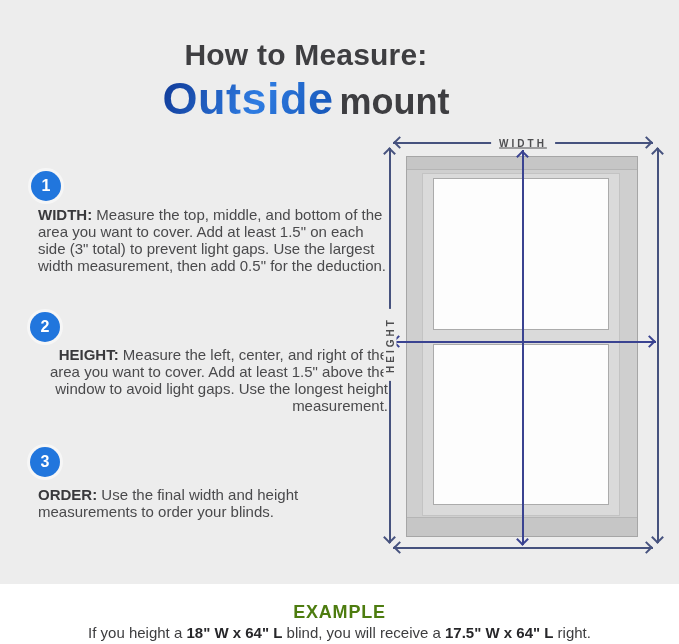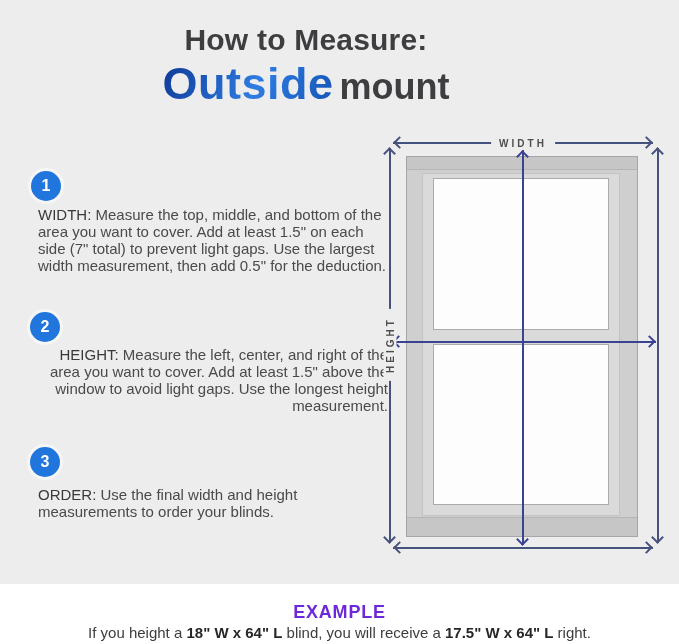--- a/index.html
+++ b/index.html
@@ -7,41 +7,41 @@
   body { background:#d8d8d8; font-family:"Liberation Sans","DejaVu Sans",sans-serif; }
   .canvas {
     position:relative; width:679px; height:644px; overflow:hidden;
     background:#ededed;
   }
 
   
   .white-band { position:absolute; left:0; top:584px; width:679px; height:60px; background:#ffffff; }
 
   
-  .title-block { position:absolute; left:0; top:23px; width:612px; text-align:center; }
+  .title-block { position:absolute; left:0; top:38px; width:612px; text-align:center; }
   .title-line1 { font-size:30px; font-weight:600; color:#3e3e41; letter-spacing:.2px; }
   .title-line2 { display:flex; justify-content:center; align-items:baseline; gap:6px; margin-top:1px; }
   .outside { font-size:45px; font-weight:700; color:#1e5fce; letter-spacing:.5px; }
   @supports (-webkit-background-clip: text) {
     .outside {
       background:linear-gradient(115deg,#123e9c 5%,#2e7ce2 55%,#1553b4 100%);
       -webkit-background-clip:text; -webkit-text-fill-color:transparent;
     }
   }
   .mount { font-size:36px; font-weight:600; color:#3e3e41; }
 
   
   .step-badge {
     position:absolute; width:30px; height:30px; border-radius:50%;
     background:#2176dd; color:#fff; font-size:16px; font-weight:700;
     display:flex; align-items:center; justify-content:center;
     box-shadow:0 0 0 3px rgba(255,255,255,.5);
   }
   .step-text { position:absolute; width:350px; font-size:15px; line-height:17px; color:#4a4a4c; }
-  .step-text strong { color:#39393c; font-weight:400; }
+  .step-text strong { color:#39393c; font-weight:700; }
   #badge1 { left:31px; top:171px; }
   #text1  { left:38px; top:206px; }
   #badge2 { left:30px; top:312px; }
   #text2  { left:38px; top:346px;text-align:right; }
   #badge3 { left:30px; top:447px; }
   #text3  { left:38px; top:486px; }
 
   
   .casing {
     position:absolute; left:406px; top:156px; width:232px; height:381px;
@@ -66,28 +66,28 @@
   .chev.cc { border-color:#3a4391; }
   .c-up    { transform:rotate(-45deg); }
   .c-right { transform:rotate(45deg); }
   .c-down  { transform:rotate(135deg); }
   .c-left  { transform:rotate(-135deg); }
 
   .dim-label {
     position:absolute; z-index:3; background:#ededed; color:#4e4e50;
     font-size:10px; font-weight:600; letter-spacing:3px;
   }
-  .width-label  { left:523px; top:143px; transform:translate(-50%,-50%); padding:1px 8px; }
+  .width-label  { left:523px; top:143px; transform:translate(-50%,-50%); padding:1px 8px;text-decoration:underline; }
   .height-label { left:390px; top:345px; transform:translate(-50%,-50%) rotate(180deg);
                   writing-mode:vertical-rl; padding:8px 1px; }
 
   
   .example-heading {
     position:absolute; left:0; top:602px; width:679px; text-align:center;
-    font-size:18px; font-weight:700; color:#6d28d9; letter-spacing:.8px;
+    font-size:18px; font-weight:700; color:#4d7c0f; letter-spacing:.8px;
   }
   .example-line {
     position:absolute; left:0; top:624px; width:679px; text-align:center;
     font-size:15px; color:#3d3d3f;
   }
   .example-line strong { font-weight:700; color:#27272a; }
 </style>
 </head>
 <body>
 
@@ -99,21 +99,21 @@
     <div class="title-line1">How to Measure:</div>
     <div class="title-line2">
         <span class="outside">Outside</span>
         <span class="mount">mount</span>
       </div>
   </div>
 
   <div class="step-badge" id="badge1">
       <span>1</span>
     </div>
-  <p class="step-text" id="text1"><strong>WIDTH:</strong> <span>Measure the top, middle, and bottom of the area you want to cover. Add at least 1.5" on each side (7" total) to prevent light gaps. Use the largest width measurement, then add 0.5" for the deduction.</span></p>
+  <p class="step-text" id="text1"><strong>WIDTH:</strong> <span>Measure the top, middle, and bottom of the area you want to cover. Add at least 1.5" on each side (3" total) to prevent light gaps. Use the largest width measurement, then add 0.5" for the deduction.</span></p>
 
   <div class="step-badge" id="badge2">
       <span>2</span>
     </div>
   <p class="step-text" id="text2"><strong>HEIGHT:</strong> <span>Measure the left, center, and right of the area you want to cover. Add at least 1.5" above the window to avoid light gaps. Use the longest height measurement.</span></p>
 
   <div class="step-badge" id="badge3">
       <span>3</span>
     </div>
   <p class="step-text" id="text3"><strong>ORDER:</strong> <span>Use the final width and height measurements to order your blinds.</span></p>

